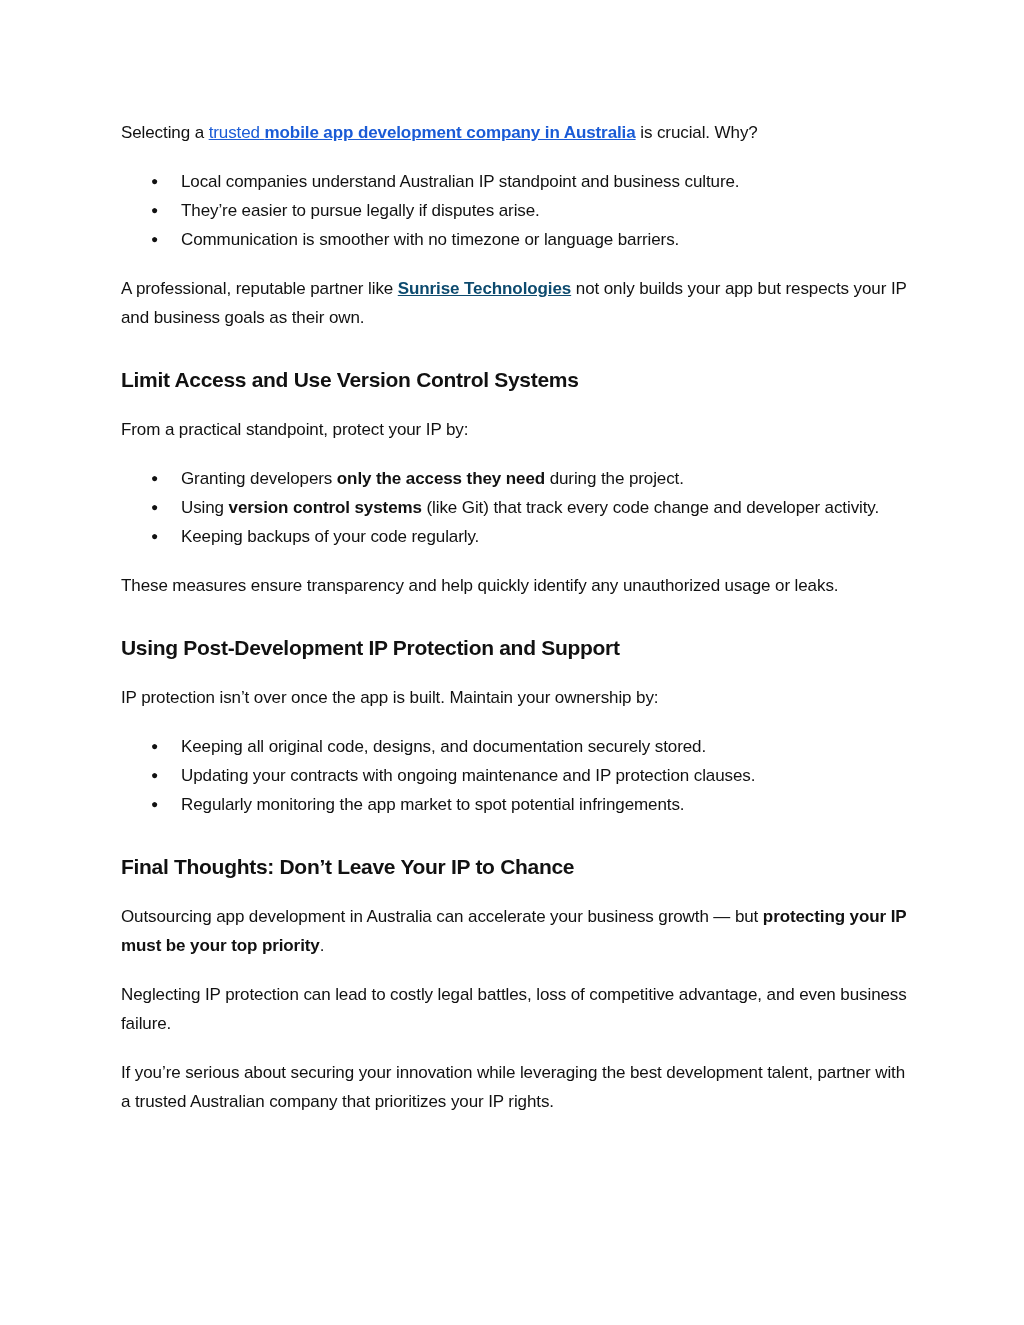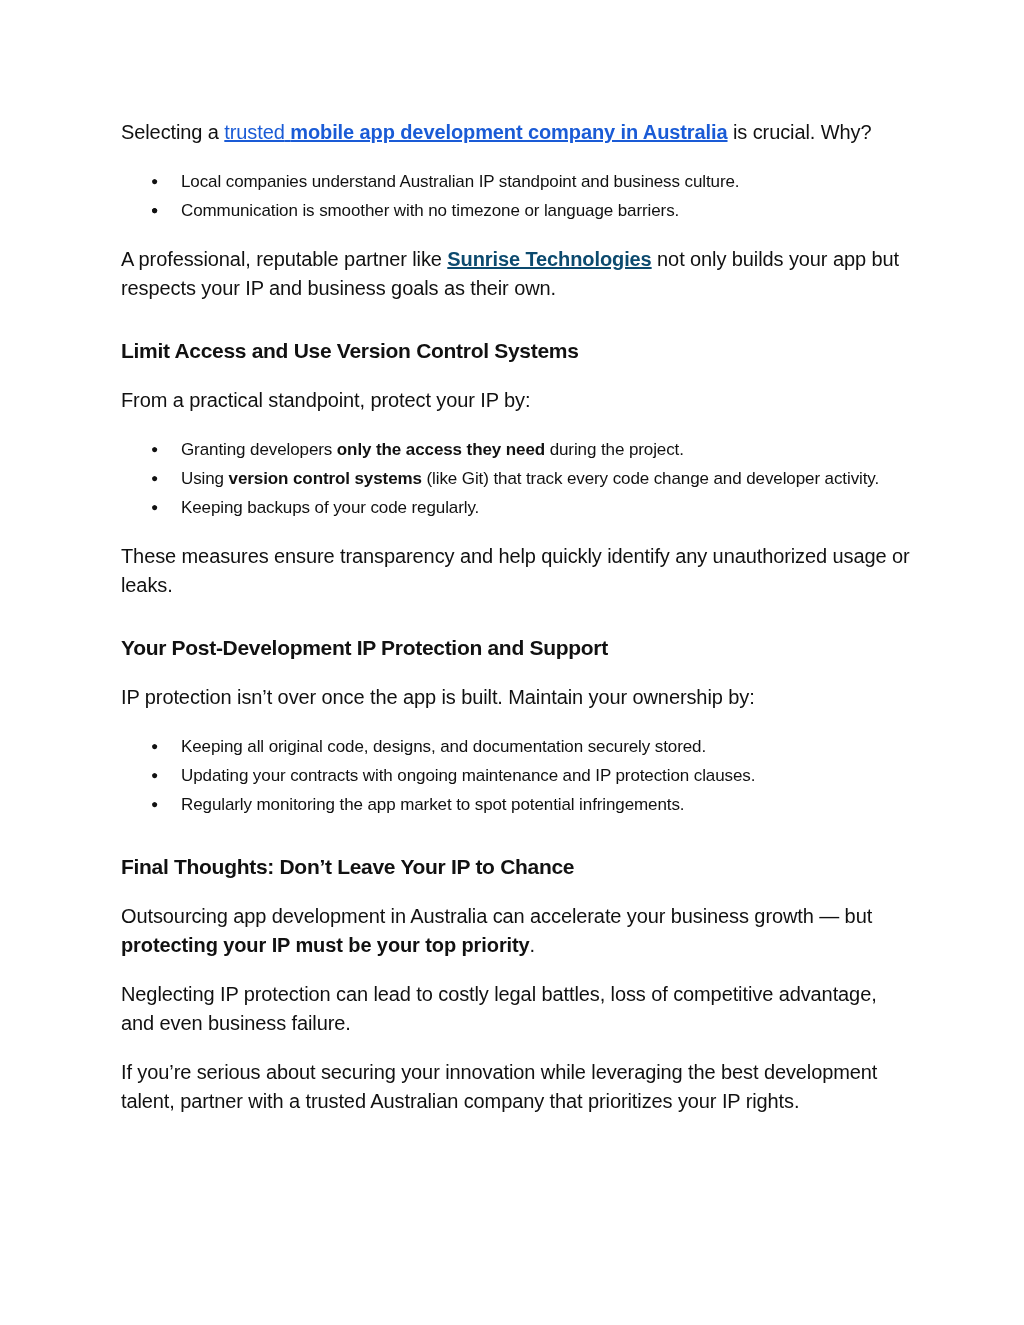--- a/index.html
+++ b/index.html
@@ -1,19 +1,19 @@
 <!DOCTYPE html>
 <html><head>
 <meta charset="utf-8">
 <style>
   html, body { margin: 0; padding: 0; background: #ffffff; }
   body { width: 1024px; height: 1325px; position: relative; overflow: hidden;
          font-family: "Liberation Sans", "DejaVu Sans", sans-serif; color: #111111; }
   .page { position: absolute; left: 121px; top: 118px; width: 790px; }
-  p { margin: 0; font-size: 20px; line-height: 29px; letter-spacing: -0.1px; }
+  p { margin: 0; font-size: 17px; line-height: 29px; letter-spacing: -0.1px; }
   .gap-s { height: 20px; }
   .gap-m { height: 33px; }
   ul { list-style: none; margin: 0; padding: 0; }
   li { position: relative; padding-left: 60px; font-size: 17px; line-height: 29px; letter-spacing: -0.1px; }
   li .bullet { position: absolute; left: 30px; top: 0; font-size: 12px; }
   h2 { margin: 0; font-size: 21px; line-height: 30px; font-weight: bold; letter-spacing: -0.3px; color: #111; }
   a.link { color: #1a5bd6; text-decoration: underline; }
   a.link b { font-weight: bold; }
   b.strong { font-weight: bold; margin-top: 7px; }
 </style>
@@ -21,21 +21,21 @@
 <body>
 
 <div class="page">
 
   <p>
     <span>Selecting a </span><a class="link" style="color: rgb(26, 91, 214);"><span>trusted</span> <b>mobile app development company in Australia</b></a><span> is crucial. Why?</span>
   </p>
   <div class="gap-s"></div>
   <ul>
     <li><span class="bullet">●</span><span>Local companies understand Australian IP standpoint and business culture.</span></li>
-    <li><span class="bullet">●</span></li>
+    <li><span class="bullet">●</span><span>They’re easier to pursue legally if disputes arise.</span></li>
     <li><span class="bullet">●</span><span>Communication is smoother with no timezone or language barriers.</span></li>
   </ul>
   <div class="gap-s"></div>
   <p>
     <span>A professional, reputable partner like </span><a class="link" style="color: #0c4a6e;"><b>Sunrise Technologies</b></a><span> not only builds your app but respects your IP and business goals as their own.</span>
   </p>
   <div class="gap-m"></div>
 
   <h2>Limit Access and Use Version Control Systems</h2>
   <div class="gap-s"></div>
@@ -43,21 +43,21 @@
   <div class="gap-s"></div>
   <ul>
     <li><span class="bullet">●</span><span>Granting developers </span><b class="strong">only the access they need</b><span> during the project.</span></li>
     <li><span class="bullet">●</span><span>Using </span><b class="strong">version control systems</b><span> (like Git) that track every code change and developer activity.</span></li>
     <li><span class="bullet">●</span><span>Keeping backups of your code regularly.</span></li>
   </ul>
   <div class="gap-s"></div>
   <p>These measures ensure transparency and help quickly identify any unauthorized usage or leaks.</p>
   <div class="gap-m"></div>
 
-  <h2>Your Post-Development IP Protection and Support</h2>
+  <h2>Using Post-Development IP Protection and Support</h2>
   <div class="gap-s"></div>
   <p>IP protection isn’t over once the app is built. Maintain your ownership by:</p>
   <div class="gap-s"></div>
   <ul>
     <li><span class="bullet">●</span><span>Keeping all original code, designs, and documentation securely stored.</span></li>
     <li><span class="bullet">●</span><span>Updating your contracts with ongoing maintenance and IP protection clauses.</span></li>
     <li><span class="bullet">●</span><span>Regularly monitoring the app market to spot potential infringements.</span></li>
   </ul>
   <div class="gap-m"></div>
 

